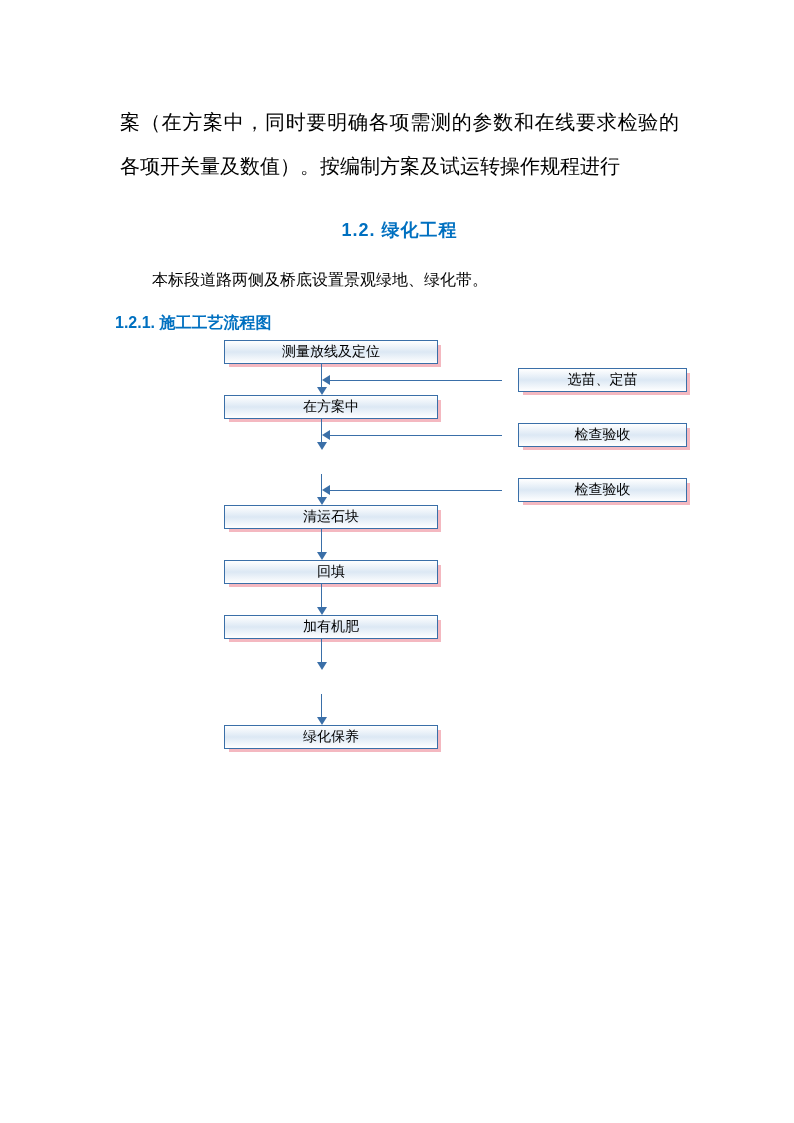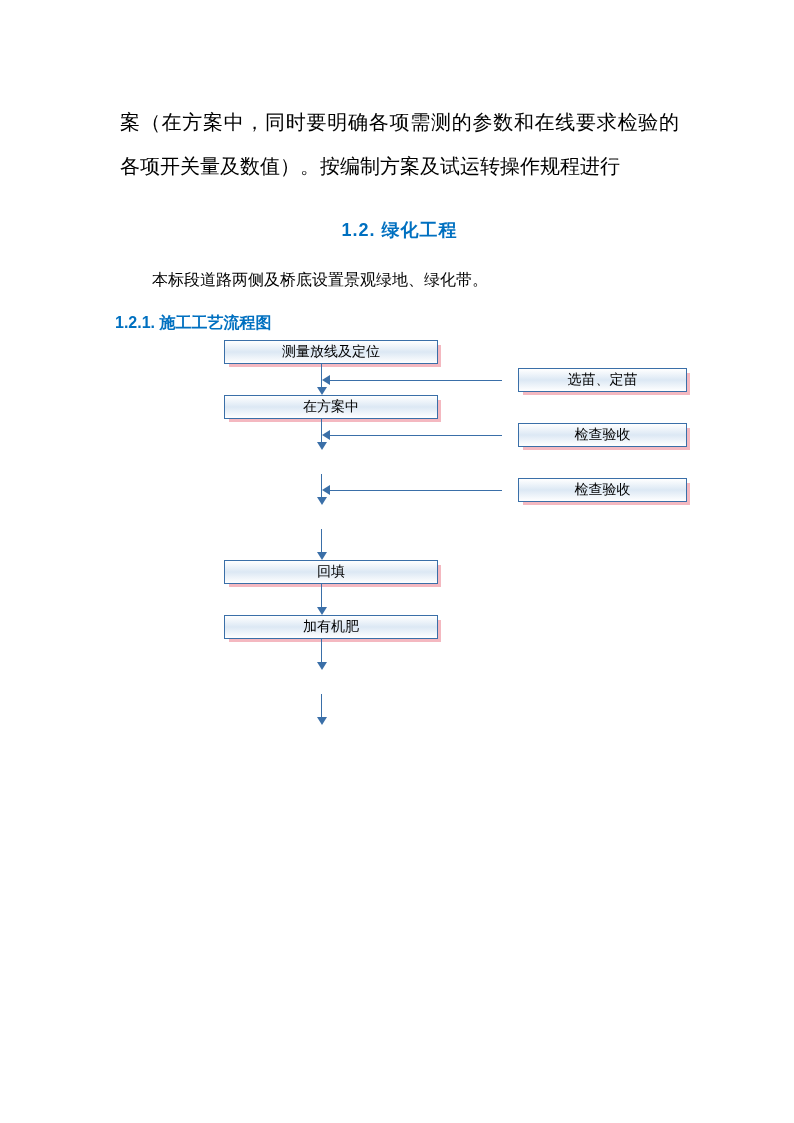--- a/index.html
+++ b/index.html
@@ -109,22 +109,24 @@
 <div class="page">
   <p class="para">案（在方案中，同时要明确各项需测的参数和在线要求检验的各项开关量及数值）。按编制方案及试运转操作规程进行</p>
   <h2 class="heading-center">1.2. 绿化工程</h2>
   <p class="para-indent">本标段道路两侧及桥底设置景观绿地、绿化带。</p>
   <h3 class="subheading">1.2.1. 施工工艺流程图</h3>
 
   <div class="flowchart">
 
     <div class="fbox left-col" style="top:0px">测量放线及定位</div>
     <div class="fbox left-col" style="top:55px">在方案中</div>
+    <div class="fbox left-col" style="top:165px">清运石块</div>
     <div class="fbox left-col" style="top:220px">回填</div>
     <div class="fbox left-col" style="top:275px">加有机肥</div>
+    <div class="fbox left-col" style="top:385px">绿化保养</div>
 
     <div class="fbox right-col" style="top:28px">选苗、定苗</div>
     <div class="fbox right-col" style="top:83px">检查验收</div>
     <div class="fbox right-col" style="top:138px">检查验收</div>
 
     <div class="vline" style="top:24px;height:23px"></div>
     <div class="arrowhead" style="top:47px"></div>
     <div class="vline" style="top:79px;height:23px"></div>
     <div class="arrowhead" style="top:102px"></div>
     <div class="vline" style="top:134px;height:23px"></div>

